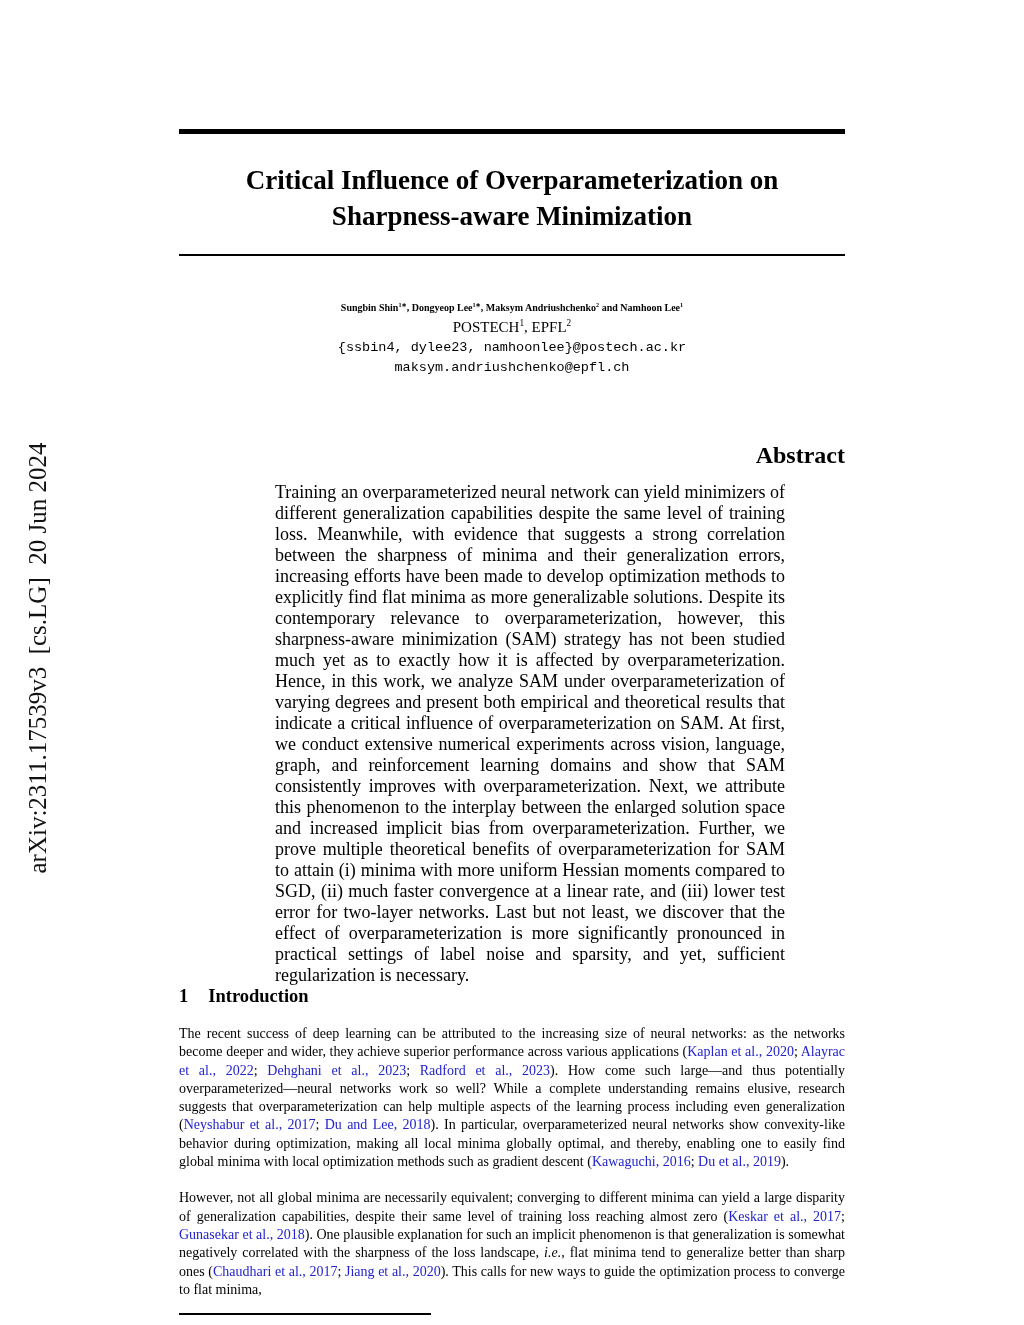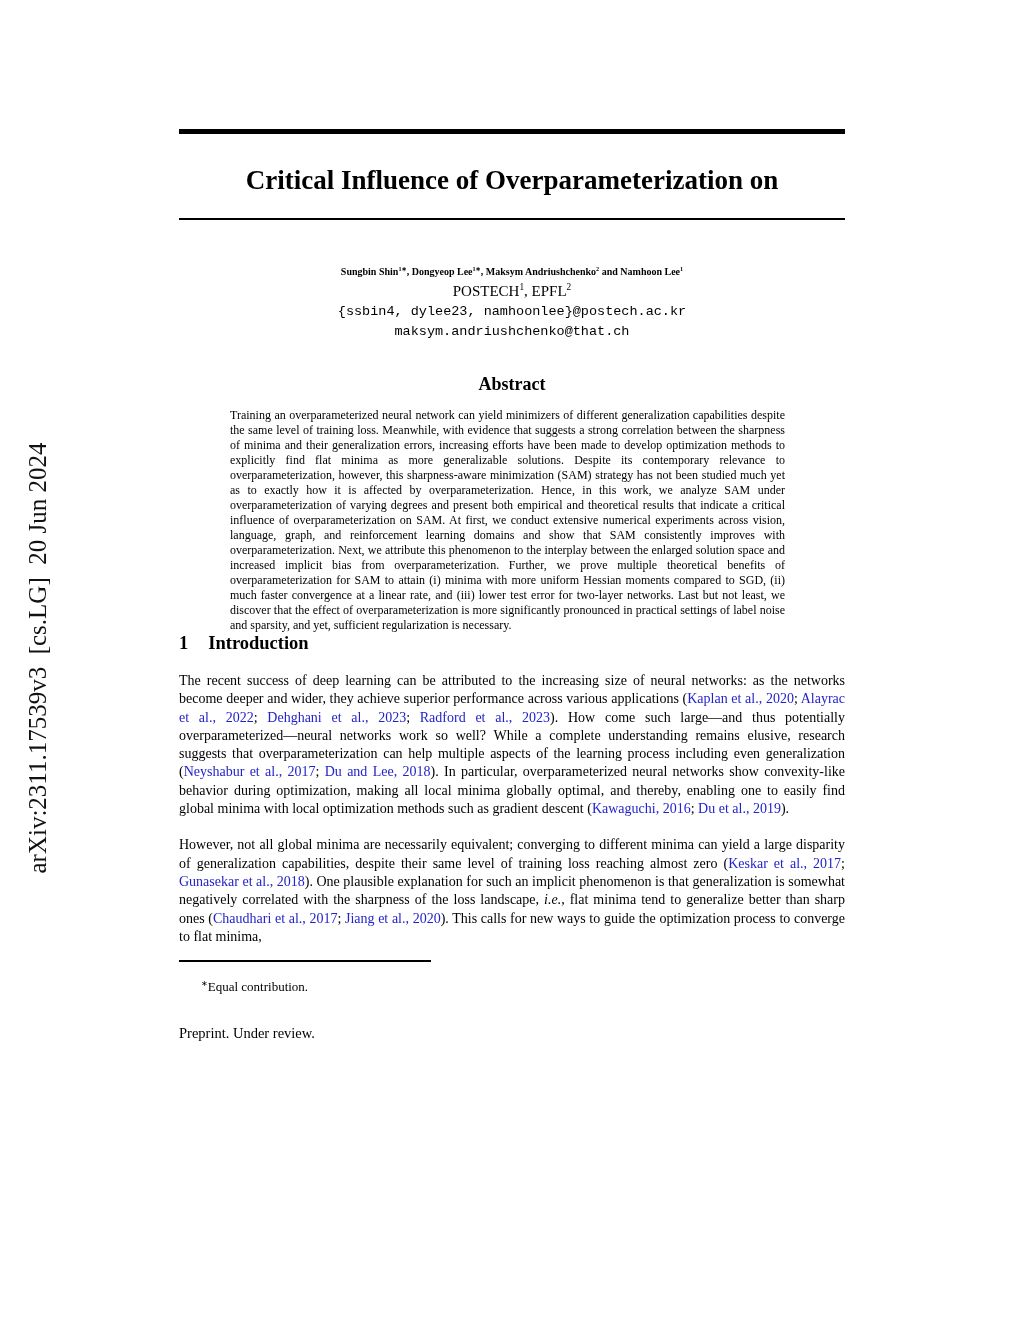--- a/index.html
+++ b/index.html
@@ -24,23 +24,23 @@
 
   .title { margin-top:28px; text-align:center; font-size:27px; font-weight:bold; line-height:36px; }
 
   .authors { margin-top:42px; text-align:center; }
   .author-names { font-size:10px; font-weight:bold; line-height:19px; }
   .affil { font-size:15px; margin-top:1px; line-height:18px; }
   .email { font-family:"Liberation Mono", monospace; font-size:13.5px; margin-top:3px; line-height:17px; }
 
   sup { font-size:0.62em; vertical-align:super; line-height:0; }
 
-  .abstract-heading { margin-top:34px; text-align:center; font-size:18px; font-weight:bold; }
+  .abstract-heading { margin-top:66px; text-align:right; font-size:24px; font-weight:bold; }
   .abstract-body {
-    margin:13px 60px 0 51px; font-size:12px; line-height:15px;
+    margin:13px 60px 0 96px; font-size:18px; line-height:21px;
     text-align:justify;
   }
 
   .section-heading { font-size:18.5px; font-weight:bold; }
   .section-num { display:inline-block; margin-right:20px; }
 
   .body-par { margin-top:18px; font-size:14px; line-height:18.3px; text-align:justify; }
 
   .cite { color:var(--cite-color, #2222CC); }
   .b { font-weight:bold; }
@@ -56,29 +56,30 @@
 <div class="page">
 
   <div class="arxiv-strip">arXiv:2311.17539v3  [cs.LG]  20 Jun 2024</div>
 
   <div class="content">
 
     <div class="rule-thick"></div>
 
     <div class="title">
       <div>Critical Influence of Overparameterization on</div>
+      <div>Sharpness-aware Minimization</div>
     </div>
 
     <div class="rule-thin"></div>
 
     <div class="authors">
       <div class="author-names"><span class="b">Sungbin Shin</span><sup class="b">1∗</sup><span class="b">, Dongyeop Lee</span><sup class="b">1∗</sup><span class="b">, Maksym Andriushchenko</span><sup class="b">2</sup><span class="b"> and Namhoon Lee</span><sup class="b">1</sup></div>
       <div class="affil"><span>POSTECH</span><sup>1</sup><span>, EPFL</span><sup>2</sup></div>
       <div class="email">{ssbin4, dylee23, namhoonlee}@postech.ac.kr</div>
-      <div class="email">maksym.andriushchenko@that.ch</div>
+      <div class="email">maksym.andriushchenko@epfl.ch</div>
     </div>
 
     <div class="abstract-heading">Abstract</div>
 
     <p class="abstract-body">Training an overparameterized neural network can yield minimizers of different generalization capabilities despite the same level of training loss. Meanwhile, with evidence that suggests a strong correlation between the sharpness of minima and their generalization errors, increasing efforts have been made to develop optimization methods to explicitly find flat minima as more generalizable solutions. Despite its contemporary relevance to overparameterization, however, this sharpness-aware minimization (SAM) strategy has not been studied much yet as to exactly how it is affected by overparameterization. Hence, in this work, we analyze SAM under overparameterization of varying degrees and present both empirical and theoretical results that indicate a critical influence of overparameterization on SAM. At first, we conduct extensive numerical experiments across vision, language, graph, and reinforcement learning domains and show that SAM consistently improves with overparameterization. Next, we attribute this phenomenon to the interplay between the enlarged solution space and increased implicit bias from overparameterization. Further, we prove multiple theoretical benefits of overparameterization for SAM to attain (i) minima with more uniform Hessian moments compared to SGD, (ii) much faster convergence at a linear rate, and (iii) lower test error for two-layer networks. Last but not least, we discover that the effect of overparameterization is more significantly pronounced in practical settings of label noise and sparsity, and yet, sufficient regularization is necessary.</p>
 
     <div class="section-heading">
       <span class="section-num">1</span><span>Introduction</span>
     </div>
 

